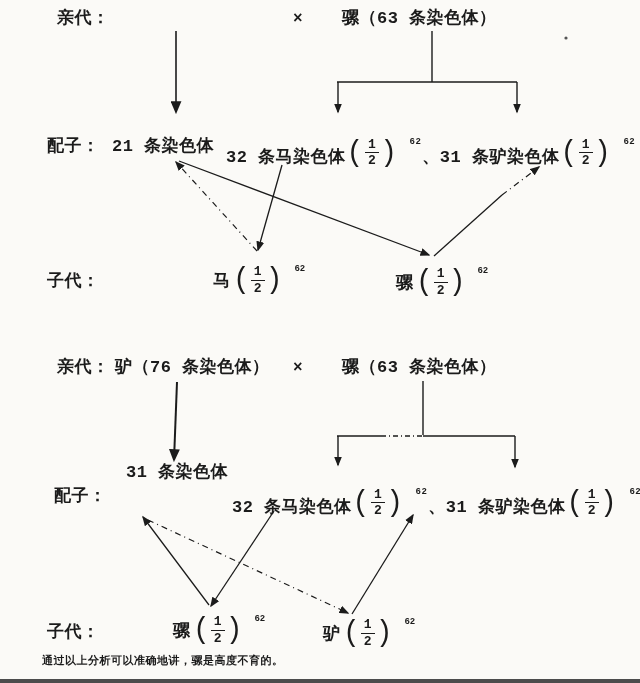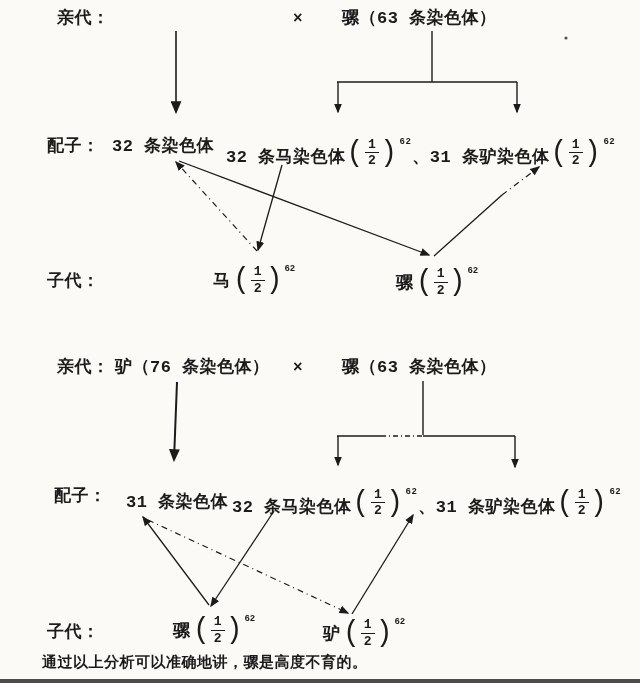--- a/index.html
+++ b/index.html
@@ -71,27 +71,27 @@
     font-weight:700;
     line-height:1.05;
     margin:0 1px;
   }
   .frac .num{padding:0 3px 1px;border-bottom:1.4px solid var(--ink);}
   .frac .den{padding-top:1px;}
   .frac .exp{
     font-size:9px;
     font-weight:700;
     align-self:flex-start;
-    margin-left:2px;
+    margin-left:12px;
     margin-top:-1px;
   }
   .conclusion{
     position:absolute;
     left:42px;top:653px;
-    font-size:15px;
+    font-size:11px;
     font-weight:700;
     letter-spacing:0.5px;
     white-space:nowrap;
   }
   .bottom-strip{
     position:absolute;
     left:0;bottom:0;
     width:100%;height:4px;
     background:#4c4c4c;
   }
@@ -135,21 +135,21 @@
     <line x1="352" y1="614" x2="413" y2="515" stroke="#1b1b1b" stroke-width="1.3" marker-end="url(#ah)"></line>
 
     <circle cx="566" cy="38" r="1.6" fill="#555"></circle>
   </svg>
 
   <span class="t" style="left:57px;top:9px">亲代：</span>
   <span class="t cross-sym" style="left:293px;top:10px">×</span>
   <span class="t" style="left:342px;top:9px">骡（63 条染色体）</span>
 
   <span class="t" style="left:47px;top:137px">配子：</span>
-  <span class="t" style="left:112px;top:137px">32 条染色体</span>
+  <span class="t" style="left:112px;top:137px">21 条染色体</span>
   <div class="gamline" style="left:226px;top:124px">
     <span>32 条马染色体</span>
     <span class="frac">
       <span class="paren">(</span>
       <span class="stack">
           <span class="num">1</span>
           <span class="den">2</span>
         </span>
       <span class="paren">)</span>
       <span class="exp">62</span>
@@ -192,21 +192,21 @@
       <span class="exp">62</span>
     </span>
   </div>
 
   <span class="t" style="left:57px;top:358px">亲代：</span>
   <span class="t" style="left:115px;top:358px">驴（76 条染色体）</span>
   <span class="t cross-sym" style="left:293px;top:359px">×</span>
   <span class="t" style="left:342px;top:358px">骡（63 条染色体）</span>
 
   <span class="t" style="left:54px;top:487px">配子：</span>
-  <span class="t" style="left:126px;top:493px">31 条染色体</span>
+  <span class="t" style="left:126px;top:463px">31 条染色体</span>
   <div class="gamline" style="left:232px;top:474px">
     <span>32 条马染色体</span>
     <span class="frac">
       <span class="paren">(</span>
       <span class="stack">
           <span class="num">1</span>
           <span class="den">2</span>
         </span>
       <span class="paren">)</span>
       <span class="exp">62</span>

